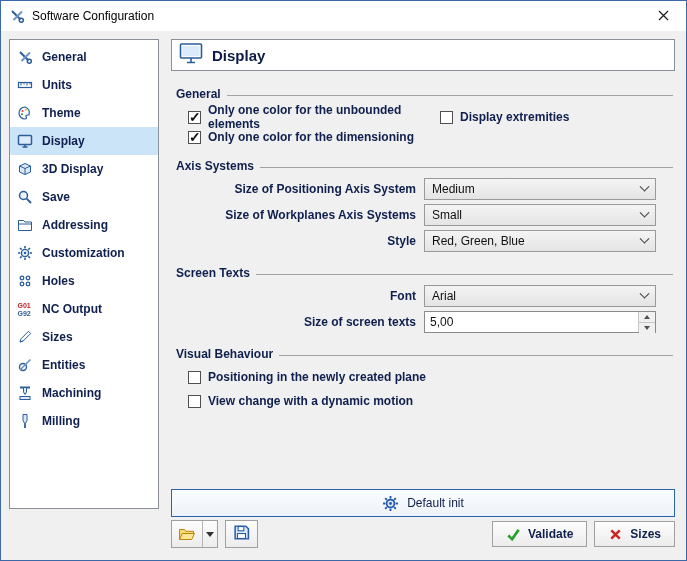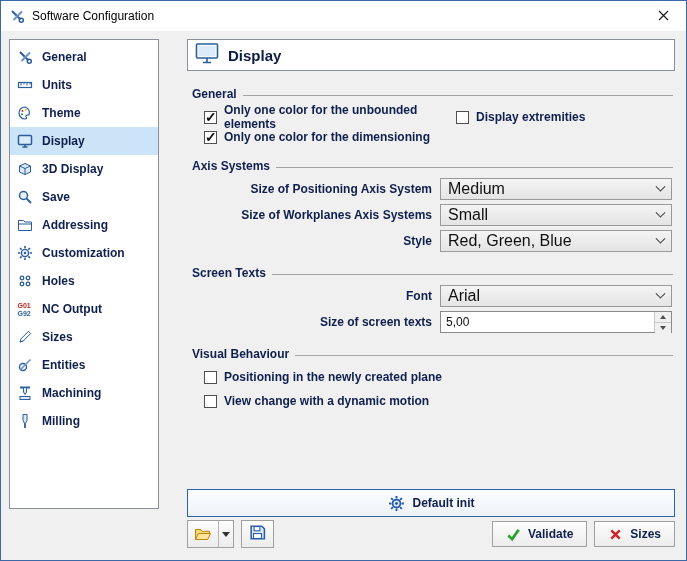--- a/index.html
+++ b/index.html
@@ -5,21 +5,21 @@
   *{box-sizing:border-box;margin:0;padding:0}
   html,body{width:687px;height:561px}
   body{font-family:"Liberation Sans",sans-serif;background:#fff;overflow:hidden}
   .window{width:687px;height:561px;border:1px solid #3c68a8;background:#f0f0f0;display:flex;flex-direction:column}
 
   .titlebar{height:30px;background:#fff;display:flex;align-items:center;padding-left:8px;gap:7px;flex:0 0 auto}
   .tb-icon{width:16px;height:16px;display:inline-flex}
   .title{font-size:12px;color:#000}
   .close{margin-left:auto;width:45px;height:30px;display:flex;align-items:center;justify-content:center;cursor:default}
 
-  .body{flex:1;display:flex;padding:8px 11px 12px 8px;gap:28px;min-height:0}
+  .body{flex:1;display:flex;padding:8px 11px 12px 8px;gap:12px;min-height:0}
 
   .sidebar{width:150px;height:470px;background:#fff;border:1px solid #8a8f98;padding-top:3px;flex:0 0 auto}
   .side-item{height:28px;display:flex;align-items:center;gap:8px;padding-left:6px;font-size:12px;font-weight:bold;color:#0f1f4e}
   .side-item.selected{background:#cce4f7}
   .side-icon{width:18px;height:16px;display:inline-flex;justify-content:center;flex:0 0 auto}
   .side-icon svg{width:16px;height:16px}
 
   .main{flex:1;display:flex;flex-direction:column;min-width:0}
   .header{height:32px;background:#fff;border:1px solid #8a8f98;display:flex;align-items:center;gap:9px;padding-left:7px;flex:0 0 auto}
   .header-icon svg{width:24px;height:22px}
@@ -33,31 +33,31 @@
   .cb-row{display:flex;margin-top:8px;padding-left:12px}
   .cb-row.tight{margin-top:4px}
   .cb{display:flex;align-items:center;gap:7px;font-size:12px;font-weight:bold;color:#0f1f4e;height:16px;cursor:default}
   .cb .box{width:13px;height:13px;background:#fff;border:1px solid #4f4f4f;position:relative;flex:0 0 auto}
   .cb .box.checked::after{content:"\2713";position:absolute;left:0;top:-3px;font-size:14px;color:#101010;font-weight:bold}
   .col1{width:252px}
 
   .field-row{display:flex;align-items:center;margin-top:4px;height:22px}
   .field-row.first{margin-top:5px}
   .field-label{width:248px;text-align:right;padding-right:8px;font-size:12px;font-weight:bold;color:#0f1f4e}
-  .combo{width:232px;height:22px;background:linear-gradient(#f4f4f4,#e4e4e4);border:1px solid #999;display:flex;align-items:center;padding:0 7px;font-size:16px;color:#101010;cursor:default}
+  .combo{width:232px;height:22px;background:linear-gradient(#f4f4f4,#e4e4e4);border:1px solid #999;display:flex;align-items:center;padding:0 7px;font-size:12px;color:#101010;cursor:default}
   .combo-arrow{margin-left:auto;width:7px;height:7px;border-right:1.6px solid #3a3a3a;border-bottom:1.6px solid #3a3a3a;transform:rotate(45deg) translate(-2px,-2px)}
   .spin{width:232px;height:22px;background:#fef9c3;border:1px solid #8a8a8a;display:flex}
   .spin input{flex:1;border:0;outline:none;font-family:"Liberation Sans",sans-serif;font-size:12px;padding:0 5px;color:#101010;min-width:0}
   .spin-btns{width:17px;display:flex;flex-direction:column;border-left:1px solid #c8c8c8}
   .spin-btn{flex:1;display:flex;align-items:center;justify-content:center;background:#f0f0f0}
   .spin-btn + .spin-btn{border-top:1px solid #c8c8c8}
   .spin-up::after{content:"";border:3px solid transparent;border-bottom:4px solid #505050;margin-bottom:3px}
   .spin-down::after{content:"";border:3px solid transparent;border-top:4px solid #505050;margin-top:3px}
 
-  .default-init{margin-top:auto;height:28px;border:1px solid #2a64ad;background:linear-gradient(#fbfdff,#edf2f8);display:flex;align-items:center;justify-content:center;gap:8px;font-size:12px;font-weight:bold;color:#0f1f4e;font-family:"Liberation Sans",sans-serif;flex:0 0 auto;cursor:default}
+  .default-init{margin-top:auto;height:28px;border:1px solid #2a64ad;background:linear-gradient(#fbfdff,#edf2f8);display:flex;align-items:center;justify-content:center;gap:8px;font-size:12px;font-weight:normal;color:#0f1f4e;font-family:"Liberation Sans",sans-serif;flex:0 0 auto;cursor:default}
   .di-icon svg{width:17px;height:17px;display:block}
 
   .footer-row{margin-top:3px;display:flex;align-items:center;gap:7px;flex:0 0 auto}
   .split-btn{height:28px;border:1px solid #a0a0a0;background:linear-gradient(#fdfdfd,#ececec);display:flex;align-items:stretch}
   .split-main{width:30px;display:flex;align-items:center;justify-content:center}
   .split-arrow{width:15px;display:flex;align-items:center;justify-content:center;border-left:1px solid #b5b5b5}
   .split-arrow::after{content:"";border:4px solid transparent;border-top:5px solid #333;margin-top:5px}
   .icon-btn{width:33px;height:28px;border:1px solid #a0a0a0;background:linear-gradient(#fdfdfd,#ececec);display:flex;align-items:center;justify-content:center;cursor:default}
   .btn{height:26px;border:1px solid #a0a0a0;background:linear-gradient(#fdfdfd,#ececec);display:flex;align-items:center;gap:7px;padding:0 13px;font-size:12px;font-weight:bold;color:#0f1f4e;font-family:"Liberation Sans",sans-serif;cursor:default}
   .btn .b-icon{display:inline-flex}

